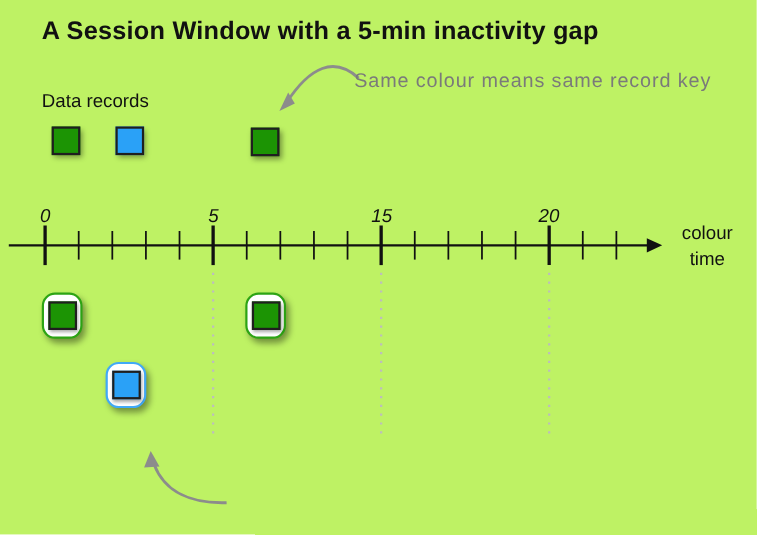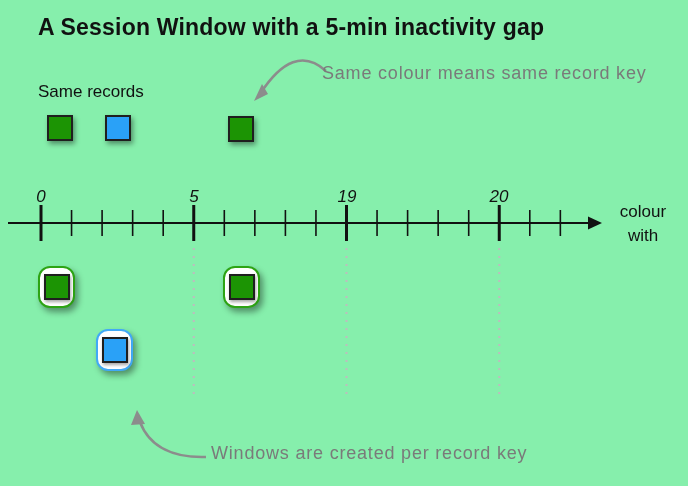--- a/index.html
+++ b/index.html
@@ -1,17 +1,17 @@
 <!DOCTYPE html>
 <html style="--ink: #111111; --record-green: #1c9404; --record-blue: #2aa1f7; --square-border: #1f1f1f; --window-green-border: #2da414; --window-blue-border: #41a9f6; --annotation-text-gray: #7a7a7a; --annotation-arrow-gray: #8c8c8c; --dotted-gray: #bdbdbd;"><head>
 <meta charset="utf-8">
 <style>
   html,body{margin:0;padding:0;background:#fff;}
   body{font-family:"Liberation Sans", sans-serif; color:#111;}
-  #canvas{position:relative;width:688px;height:486px;background:#86efac;overflow:hidden;}
+  #canvas{position:relative;width:688px;height:486px;background:#bef264;overflow:hidden;}
 
   .abs{position:absolute;}
 
   #title{left:38px;top:14px;font-size:23px;font-weight:bold;color:var(--ink);letter-spacing:0.2px;}
   #legend-label{left:38px;top:82px;font-size:17px;color:var(--ink);}
 
   
   .record-square{width:22px;height:22px;border:2px solid var(--square-border);
     box-shadow:2px 3px 5px rgba(0,0,0,0.40);}
   .record-square.green{background:var(--record-green);}
@@ -81,35 +81,34 @@
 
     <path class="note-arrow" d="M 326 71 C 304 51 282 60 260 94"></path>
     <polygon class="note-arrow-head" points="254,101 268,94 262,84 254,101"></polygon>
 
     <path class="note-arrow" d="M 206 457 C 175 458 150 448 140 422"></path>
     <polygon class="note-arrow-head" points="137,410 131,425 145,424 137,410"></polygon>
   </svg>
 
   <div class="abs" id="title">A Session Window with a 5-min inactivity gap</div>
 
-  <div class="abs" id="legend-label">Same records</div>
+  <div class="abs" id="legend-label">Data records</div>
   <div class="abs record-square green" style="left:47px;top:115px;"></div>
   <div class="abs record-square blue" style="left:105px;top:115px;"></div>
   <div class="abs record-square green" style="left:228px;top:116px;"></div>
 
   <div class="abs handnote" id="note-top">Same colour means same record key</div>
-  <div class="abs handnote" id="note-bottom">Windows are created per record key</div>
 
   <div class="abs tick-label" style="left:41px;top:187px;">0</div>
   <div class="abs tick-label" style="left:194px;top:187px;">5</div>
-  <div class="abs tick-label" style="left:347px;top:187px;">19</div>
+  <div class="abs tick-label" style="left:347px;top:187px;">15</div>
   <div class="abs tick-label" style="left:499px;top:187px;">20</div>
 
   <div class="abs axis-caption" style="left:643px;top:202px;">colour</div>
-  <div class="abs axis-caption" style="left:643px;top:226px;">with</div>
+  <div class="abs axis-caption" style="left:643px;top:226px;">time</div>
 
   <div class="abs session-window green" style="left:38px;top:266px;">
     <div class="record-square green"></div>
   </div>
   <div class="abs session-window blue" style="left:96px;top:329px;">
     <div class="record-square blue"></div>
   </div>
   <div class="abs session-window green" style="left:223px;top:266px;">
     <div class="record-square green"></div>
   </div>

